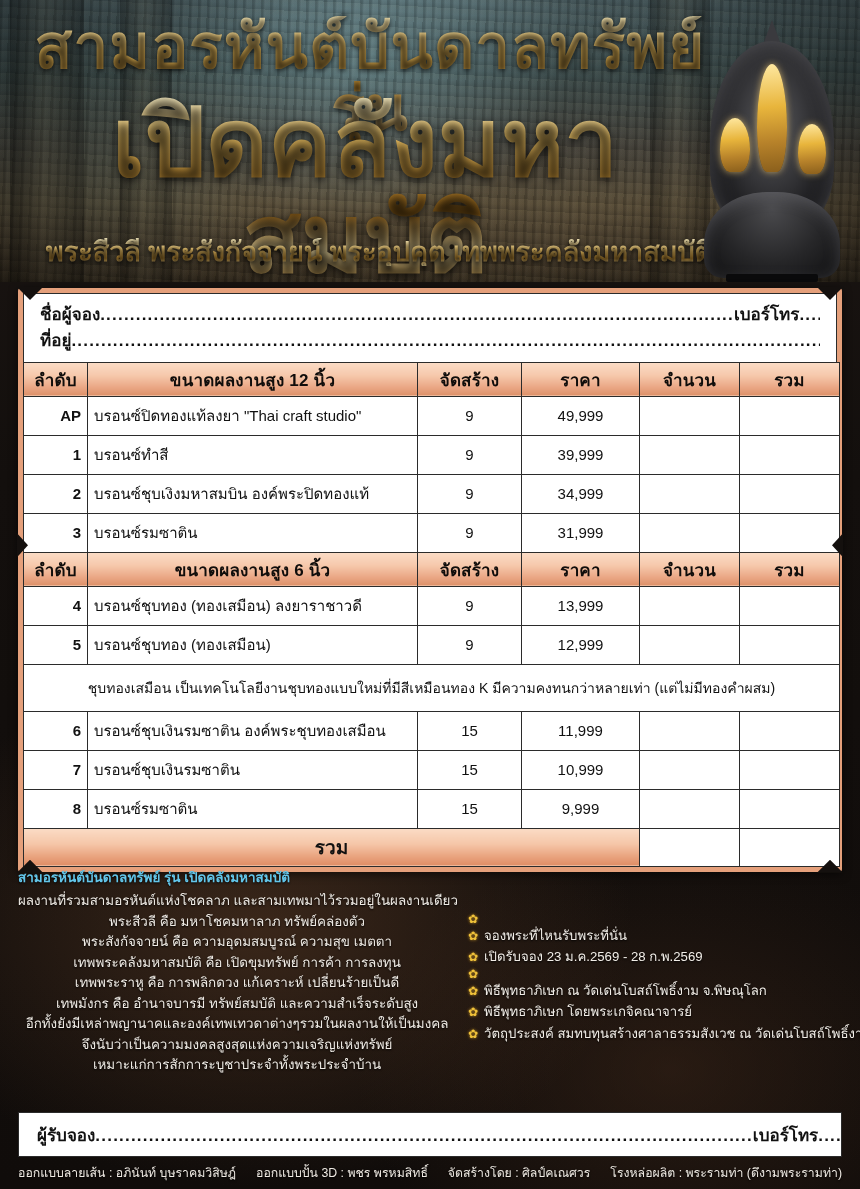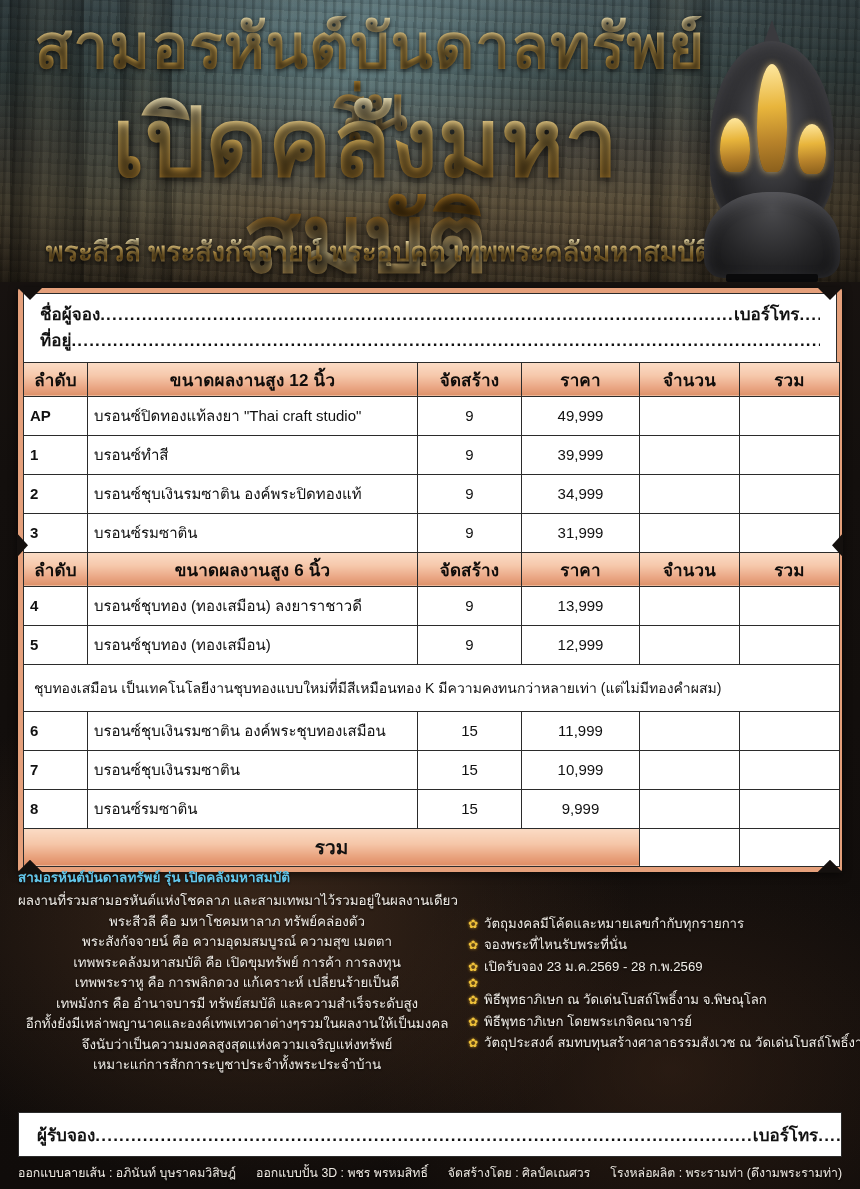--- a/index.html
+++ b/index.html
@@ -199,28 +199,28 @@
     background: linear-gradient(180deg, #fbdcc6 0%, #f6c8ab 40%, #eaa785 75%, #dd9069 100%);
     font-size: 17px;
     font-weight: bold;
     text-align: center;
     height: 34px;
     color: #100d0b;
     letter-spacing: .2px;
     margin-left: 24px;
   }
   tr.item td { height: 39px; }
-  td.num  { text-align:left; font-weight:bold; font-size:19px; }
+  td.num  { text-align:right; font-weight:bold; font-size:19px; }
   td.desc { text-align:left; font-size:14.5px; padding-left:10px; }
   td.ctr  { text-align:center; font-size:15.5px; }
   td.blank{ background:#fff; }
 
   tr.note td {
     height: 36px;
-    text-align: left;
+    text-align: center;
     font-size: 14px;
     padding: 12px 10px;
   }
   tr.total td.total-lbl {
     background: linear-gradient(180deg, #fbdcc6 0%, #f5c6a8 42%, #e8a17c 78%, #de8d66 100%);
     text-align: center;
     font-weight: bold;
     font-size: 19px;
     height: 38px;
   }
@@ -378,21 +378,21 @@
       <tr class="item">
         <td class="num">1</td>
         <td class="desc">บรอนซ์ทำสี</td>
         <td class="ctr">9</td>
         <td class="ctr">39,999</td>
         <td class="blank"></td>
         <td class="blank"></td>
       </tr>
       <tr class="item">
         <td class="num">2</td>
-        <td class="desc">บรอนซ์ชุบเงินรมซาติน องค์พระปิดทองแท้</td>
+        <td class="desc">บรอนซ์ชุบเงิงมหาสมบิน องค์พระปิดทองแท้</td>
         <td class="ctr">9</td>
         <td class="ctr">34,999</td>
         <td class="blank"></td>
         <td class="blank"></td>
       </tr>
       <tr class="item">
         <td class="num">3</td>
         <td class="desc">บรอนซ์รมซาติน</td>
         <td class="ctr">9</td>
         <td class="ctr">31,999</td>
@@ -475,21 +475,20 @@
         <div class="info-line">เทพพระราหู คือ การพลิกดวง แก้เคราะห์ เปลี่ยนร้ายเป็นดี</div>
         <div class="info-line">เทพมังกร คือ อำนาจบารมี ทรัพย์สมบัติ และความสำเร็จระดับสูง</div>
         <div class="info-line">อีกทั้งยังมีเหล่าพญานาคและองค์เทพเทวดาต่างๆรวมในผลงานให้เป็นมงคล</div>
         <div class="info-line">จึงนับว่าเป็นความมงคลสูงสุดแห่งความเจริญแห่งทรัพย์</div>
         <div class="info-line">เหมาะแก่การสักการะบูชาประจำทั้งพระประจำบ้าน</div>
       </div>
 
       <div class="col-right">
         <div class="bullet-line">
           <span class="star">✿</span>
-          <span>วัตถุมงคลมีโค้ดและหมายเลขกำกับทุกรายการ</span>
         </div>
         <div class="bullet-line">
           <span class="star">✿</span>
           <span>จองพระที่ไหนรับพระที่นั่น</span>
         </div>
         <div class="bullet-line">
           <span class="star">✿</span>
           <span>เปิดรับจอง 23 ม.ค.2569 - 28 ก.พ.2569</span>
         </div>
         <div class="bullet-line">

